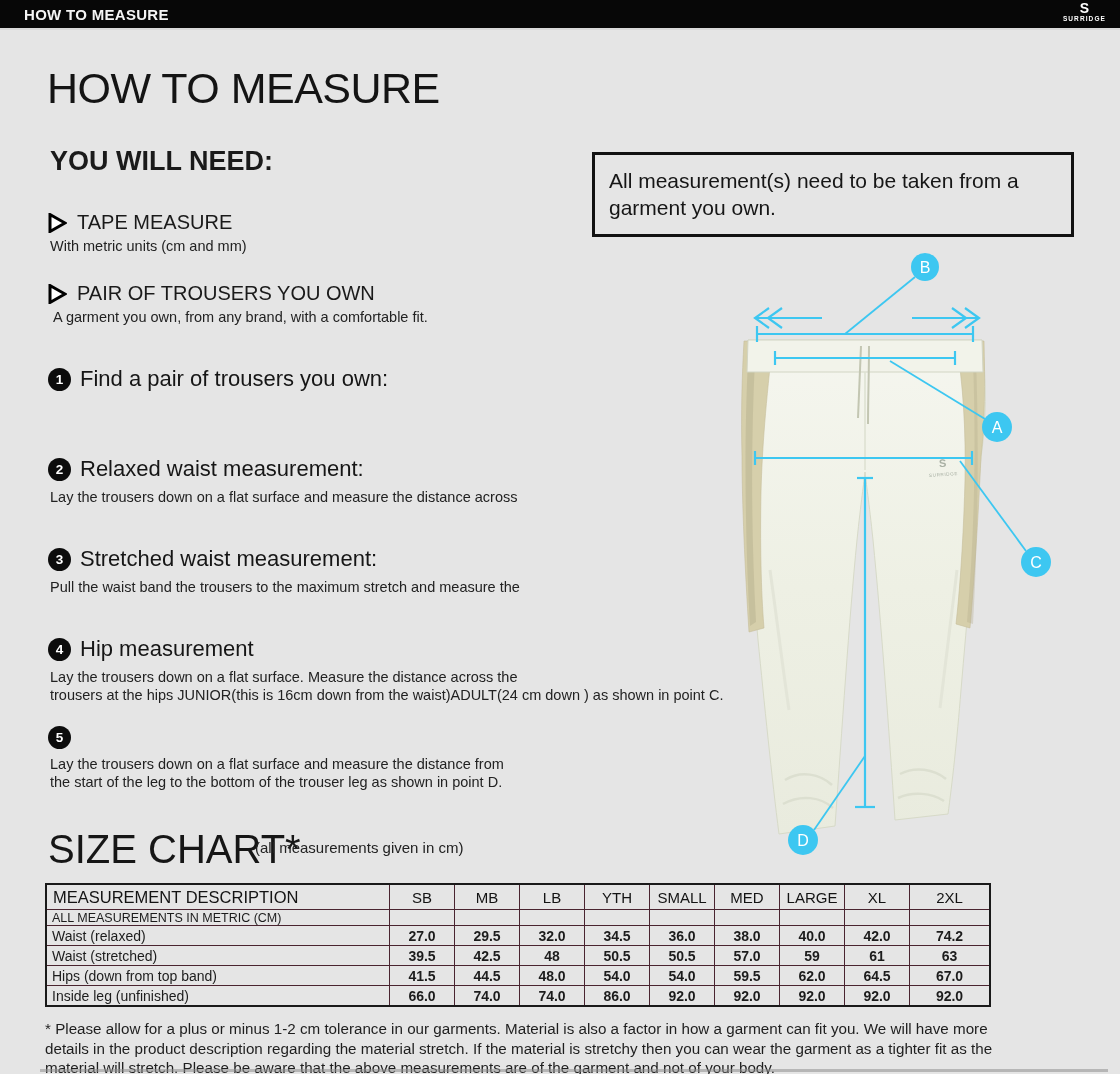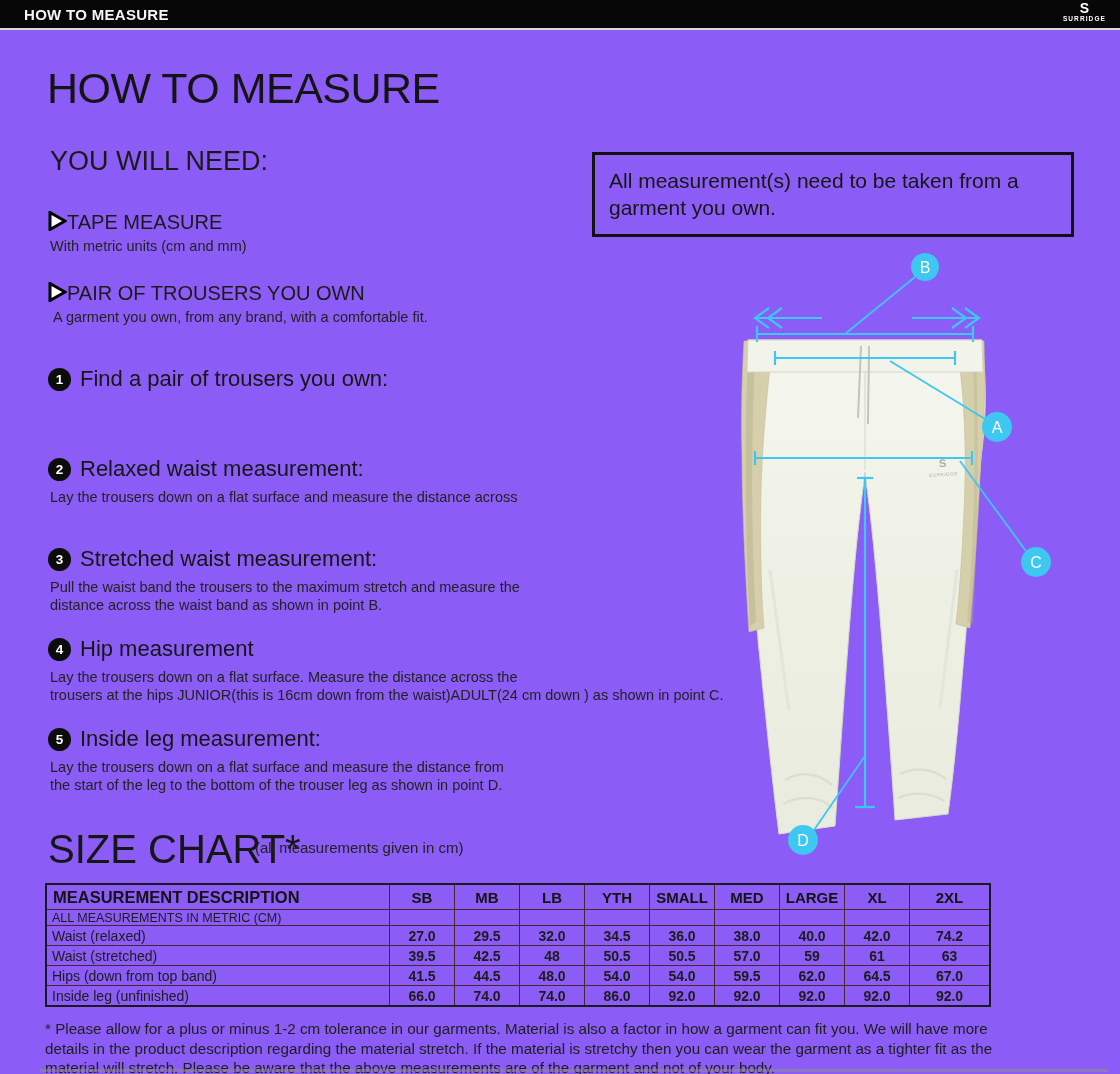--- a/index.html
+++ b/index.html
@@ -1,33 +1,33 @@
 <!DOCTYPE html>
 <html><head>
 <meta charset="utf-8">
 <style>
   html,body{margin:0;padding:0;background:#ffffff;}
   .page{
-    position:relative;width:1120px;height:1074px;background:#8b5cf6;
+    position:relative;width:1120px;height:1074px;background:#e5e5e5;
     font-family:"Liberation Sans",sans-serif;color:#1b1b1b;overflow:hidden;
   }
   
   .topbar{
     position:absolute;left:0;top:0;width:1120px;height:28px;background:#070707;
     border-bottom:2px solid #d9d9d9;display:flex;align-items:center;
   }
   .topbar-title{color:#f5f5f5;font-size:15px;font-weight:700;margin-left:24px;letter-spacing:.3px;}
   .topbar-brand{position:absolute;right:14px;top:1px;display:flex;flex-direction:column;align-items:center;line-height:1;}
   .brand-s{color:#ffffff;font-size:14px;font-weight:800;transform:scaleY(1.05);}
   .brand-text{color:#ffffff;font-size:6.5px;font-weight:700;letter-spacing:1.1px;margin-top:1px;}
   
   .main-title{position:absolute;left:47px;top:64px;margin:0;font-size:43px;font-weight:400;letter-spacing:-.5px;color:#141414;}
-  .need-heading{position:absolute;left:50px;top:146px;margin:0;font-size:27px;font-weight:400;color:#1a1a1a;}
-  
-  .need-item-head{position:absolute;display:flex;font-size:20px;color:#1a1a1a;}
+  .need-heading{position:absolute;left:50px;top:146px;margin:0;font-size:27px;font-weight:700;color:#1a1a1a;}
+  
+  .need-item-head{position:absolute;display:flex;align-items:center;gap:10px;font-size:20px;color:#1a1a1a;}
   .need-item-desc{position:absolute;font-size:14.5px;color:#222;}
   .tri{flex:0 0 auto;}
   
   .step{position:absolute;left:48px;width:690px;}
   .step-head{display:flex;align-items:center;gap:9px;font-size:22px;color:#161616;}
   .step-num{
     width:23px;height:23px;border-radius:50%;background:#0c0c0c;color:#fff;
     display:inline-flex;align-items:center;justify-content:center;
     font-size:13.5px;font-weight:700;flex:0 0 auto;
   }
@@ -38,21 +38,21 @@
     border:3px solid #111;padding:12px 14px;font-size:21px;line-height:27px;color:#161616;
   }
   
   .chart-title{position:absolute;left:48px;top:827px;margin:0;font-size:40px;font-weight:400;color:#161616;}
   .chart-sub{position:absolute;left:255px;top:839px;font-size:15px;color:#222;}
   table.size-table{
     position:absolute;left:45px;top:883px;width:853px;border-collapse:collapse;table-layout:fixed;
     border:2.5px solid #1a1a1a;font-family:"Liberation Sans",sans-serif;
   }
   .size-table th,.size-table td{border:1.5px solid #4a2430;padding:0 4px;overflow:hidden;white-space:nowrap;}
-  .size-table thead th{height:24px;font-size:15px;font-weight:700;text-align:center;color:#131313;}
+  .size-table thead th{height:24px;font-size:15px;font-weight:400;text-align:center;color:#131313;}
   .size-table thead th.desc-col{font-size:16.5px;text-align:left;padding-left:6px;}
   .size-table td{height:19px;font-size:14px;text-align:center;font-weight:700;color:#1c1c1c;}
   .size-table td.row-label{text-align:left;padding-left:5px;font-weight:400;}
   .size-table tr.metric-row td{height:15px;font-size:12.5px;}
   
   .footnote{position:absolute;left:45px;top:1019px;width:985px;font-size:15.2px;line-height:19.5px;color:#1e1e1e;}
   .bottom-rule{position:absolute;left:40px;top:1069px;width:1068px;height:3px;background:#8f8f8f;opacity:.55;}
   
   .figure{position:absolute;left:715px;top:240px;width:380px;height:640px;}
 </style>
@@ -107,39 +107,37 @@
     </div>
   </div>
 
   <div class="step" style="top:546px;">
     <div class="step-head">
       <span class="step-num">3</span>
       <span>Stretched waist measurement:</span>
     </div>
     <div class="step-body">
       <div>Pull the waist band the trousers to the maximum stretch and measure the</div>
-      <div>distance across the waist band as shown in point B.</div>
     </div>
   </div>
 
   <div class="step" style="top:636px;">
     <div class="step-head">
       <span class="step-num">4</span>
       <span>Hip measurement</span>
     </div>
     <div class="step-body">
       <div>Lay the trousers down on a flat surface. Measure the distance across the</div>
       <div>trousers at the hips JUNIOR(this is 16cm down from the waist)ADULT(24 cm down ) as shown in point C.</div>
     </div>
   </div>
 
   <div class="step" style="top:726px;">
     <div class="step-head">
       <span class="step-num">5</span>
-      <span>Inside leg measurement:</span>
     </div>
     <div class="step-body">
       <div>Lay the trousers down on a flat surface and measure the distance from</div>
       <div>the start of the leg to the bottom of the trouser leg as shown in point D.</div>
     </div>
   </div>
 
   <svg class="figure" viewBox="0 0 380 640">
     <defs>
       <linearGradient id="fabric" x1="0" y1="0" x2="0" y2="1">

